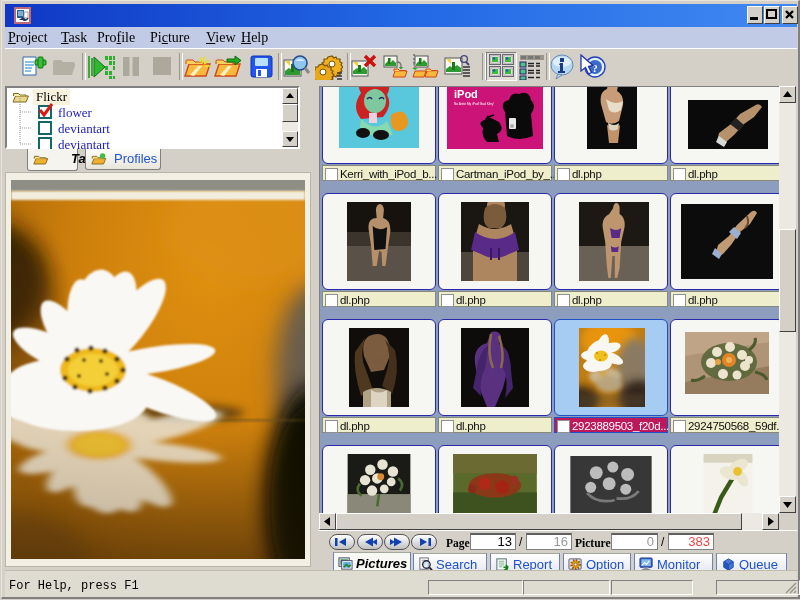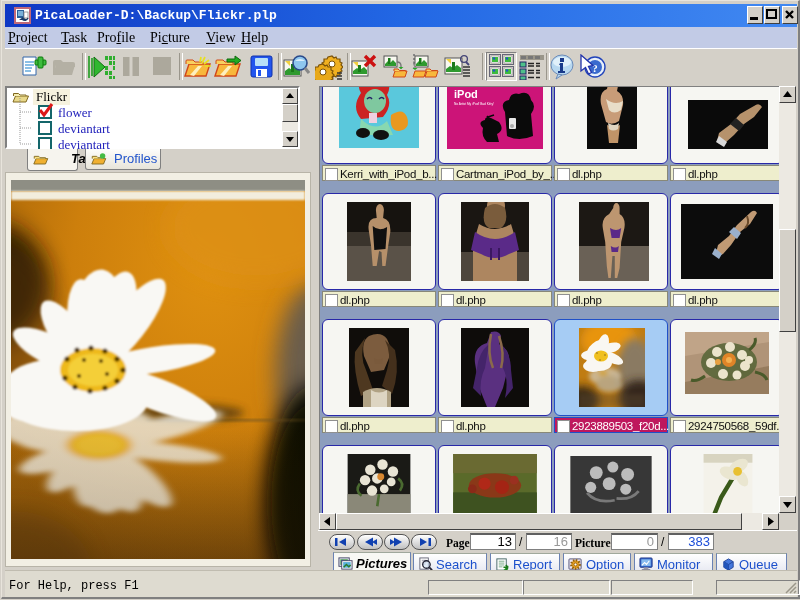--- a/index.html
+++ b/index.html
@@ -89,21 +89,20 @@
 <div id="titlebar">
   <div id="appicon">
         <svg width="13" height="13" style="position:absolute;left:0;top:0;">
           <rect x="1" y="1" width="7" height="8" fill="#2a6099"></rect>
           <rect x="2" y="2" width="5" height="5" fill="#7ab0d8"></rect>
           <path d="M3 11 l4-3 4 3z" fill="#1a3a66"></path>
           <rect x="8" y="3" width="4" height="6" fill="#fff" stroke="#888" stroke-width="0.8"></rect>
           <path d="M6 10 q4 3 6-1" stroke="#1a3a66" stroke-width="1.6" fill="none"></path>
         </svg>
       </div>
-  <div id="titletext">PicaLoader-D:\Backup\Flickr.plp</div>
 </div>
 <div class="capbtn" style="left:746px;"><svg width="14" height="16">
         <rect x="2" y="10" width="8" height="3" fill="#000"></rect>
       </svg></div>
 <div class="capbtn" style="left:763px;"><svg width="14" height="16">
         <rect x="2" y="3" width="9" height="8" fill="none" stroke="#000" stroke-width="2"></rect>
       </svg></div>
 <div class="capbtn" style="left:781px;"><svg width="14" height="16">
         <path d="M3 4 L10 11 M10 4 L3 11" stroke="#000" stroke-width="2.4"></path>
       </svg></div>
@@ -724,21 +723,21 @@
             <rect x="16.5" y="3" width="2.5" height="8" fill="#1040b0"></rect>
           </svg>
         </div>
     <div style="position:absolute;left:128px;top:6px;font-family:'Liberation Serif';font-weight:bold;font-size:11.5px;">Page</div>
     <div class="pedit" style="left:152px;width:46px;">13</div>
     <div style="position:absolute;left:201px;top:4px;font-size:12px;">/</div>
     <div class="pedit" style="left:208px;width:46px;color:#999;">16</div>
     <div style="position:absolute;left:257px;top:6px;font-family:'Liberation Serif';font-weight:bold;font-size:11.5px;">Picture</div>
     <div class="pedit" style="left:293px;width:47px;color:#999;">0</div>
     <div style="position:absolute;left:343px;top:4px;font-size:12px;">/</div>
-    <div class="pedit" style="left:350px;width:46px;color:#1d4ed8;">383</div>
+    <div class="pedit" style="left:350px;width:46px;color:#ef4444;">383</div>
   </div>
   <div id="btabs">
     <div class="btab active" style="left:15px;width:78px;">
       <svg class="ic" viewBox="0 0 16 16">
             <rect x="1" y="2" width="11" height="9" fill="#e8f0f8" stroke="#446"></rect>
             <rect x="2.5" y="3.5" width="8" height="6" fill="#4a9a4a"></rect>
             <circle cx="5" cy="5.5" r="1.5" fill="#2a55cc"></circle>
             <rect x="4" y="5" width="11" height="9" fill="#fff" stroke="#446"></rect>
             <rect x="5.5" y="6.5" width="8" height="6" fill="#58b0d8"></rect>
             <path d="M6 12 l3-3 2.5 2.5 2-2" stroke="#2a7a2a" stroke-width="1.5" fill="none"></path>

